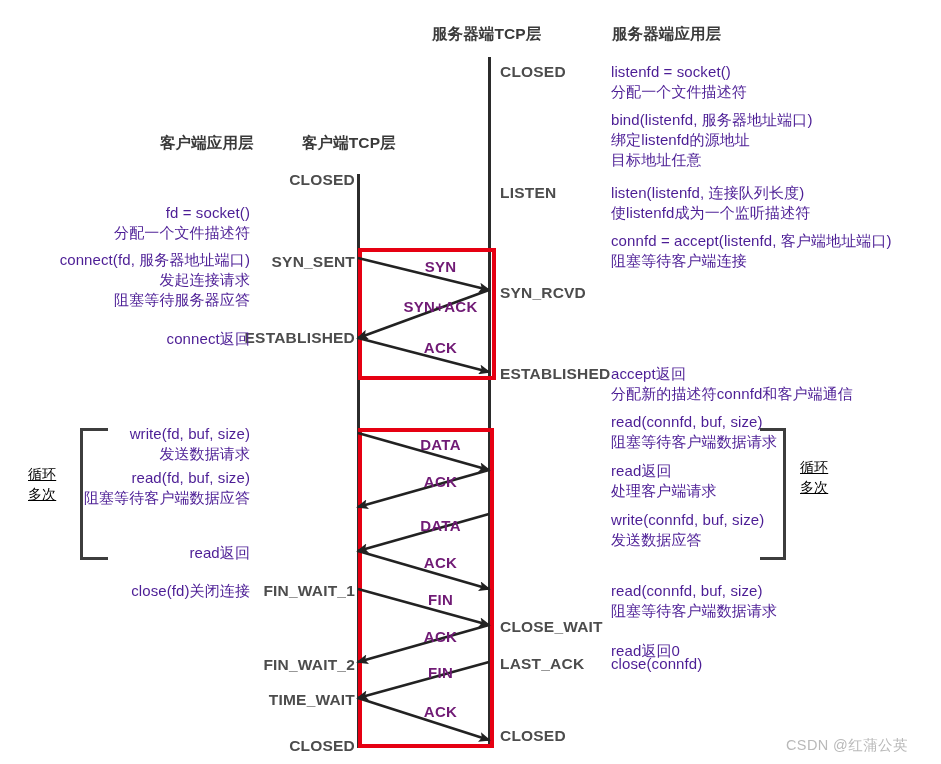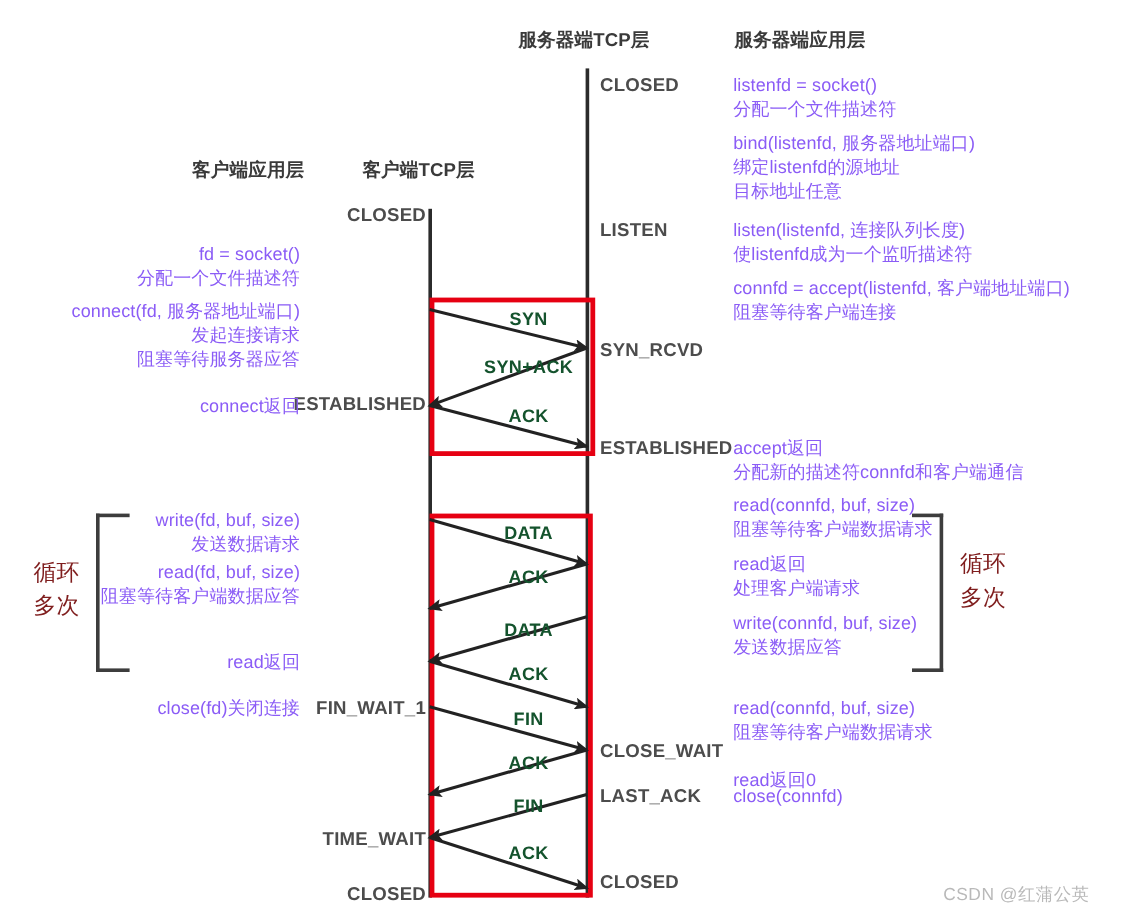--- a/index.html
+++ b/index.html
@@ -32,33 +32,34 @@
   }
   .state {
     font-size: 15.5px;
     font-weight: 600;
     color: #4c4c4c;
     letter-spacing: 0.2px;
   }
   .state.right-align { text-align: right; }
   .apitext {
     font-size: 15px;
-    color: #8b5cf6;
+    color: #4c1d95;
   }
   .apitext.r { text-align: right; }
   .msg {
     font-size: 15px;
     font-weight: 600;
-    color: #14532d;
+    color: #701a75;
     letter-spacing: 0.3px;
   }
   .looplbl {
-    font-size: 19px;
-    color: #7f1d1d;
+    font-size: 14px;
+    color: #000000;
     line-height: 1.45;
+    text-decoration: underline;
   }
   .lifeline {
     position: absolute;
     width: 3px;
     background: #2b2b2b;
   }
   .redbox {
     position: absolute;
     border: 4px solid #e60012;
     box-sizing: border-box;
@@ -96,22 +97,24 @@
   <div class="lbl colhead" style="left:432px; top:24px;">服务器端TCP层</div>
   <div class="lbl colhead" style="left:612px; top:24px;">服务器端应用层</div>
 
   <div class="lifeline" style="left:357px; top:174px; height:574px;"></div>
   <div class="lifeline" style="left:488px; top:57px; height:691px;"></div>
 
   <div class="redbox" style="left:358px; top:248px; width:138px; height:132px;"></div>
   <div class="redbox" style="left:358px; top:428px; width:136px; height:320px;"></div>
 
   <div class="lbl state right-align" style="left:200px; top:170px; width:155px;">CLOSED</div>
+  <div class="lbl state right-align" style="left:200px; top:252px; width:155px;">SYN_SENT</div>
   <div class="lbl state right-align" style="left:185px; top:328px; width:170px;">ESTABLISHED</div>
   <div class="lbl state right-align" style="left:190px; top:581px; width:165px;">FIN_WAIT_1</div>
+  <div class="lbl state right-align" style="left:190px; top:655px; width:165px;">FIN_WAIT_2</div>
   <div class="lbl state right-align" style="left:190px; top:690px; width:165px;">TIME_WAIT</div>
   <div class="lbl state right-align" style="left:200px; top:736px; width:155px;">CLOSED</div>
 
   <div class="lbl state" style="left:500px; top:62px;">CLOSED</div>
   <div class="lbl state" style="left:500px; top:183px;">LISTEN</div>
   <div class="lbl state" style="left:500px; top:283px;">SYN_RCVD</div>
   <div class="lbl state" style="left:500px; top:364px;">ESTABLISHED</div>
   <div class="lbl state" style="left:500px; top:617px;">CLOSE_WAIT</div>
   <div class="lbl state" style="left:500px; top:654px;">LAST_ACK</div>
   <div class="lbl state" style="left:500px; top:726px;">CLOSED</div>

